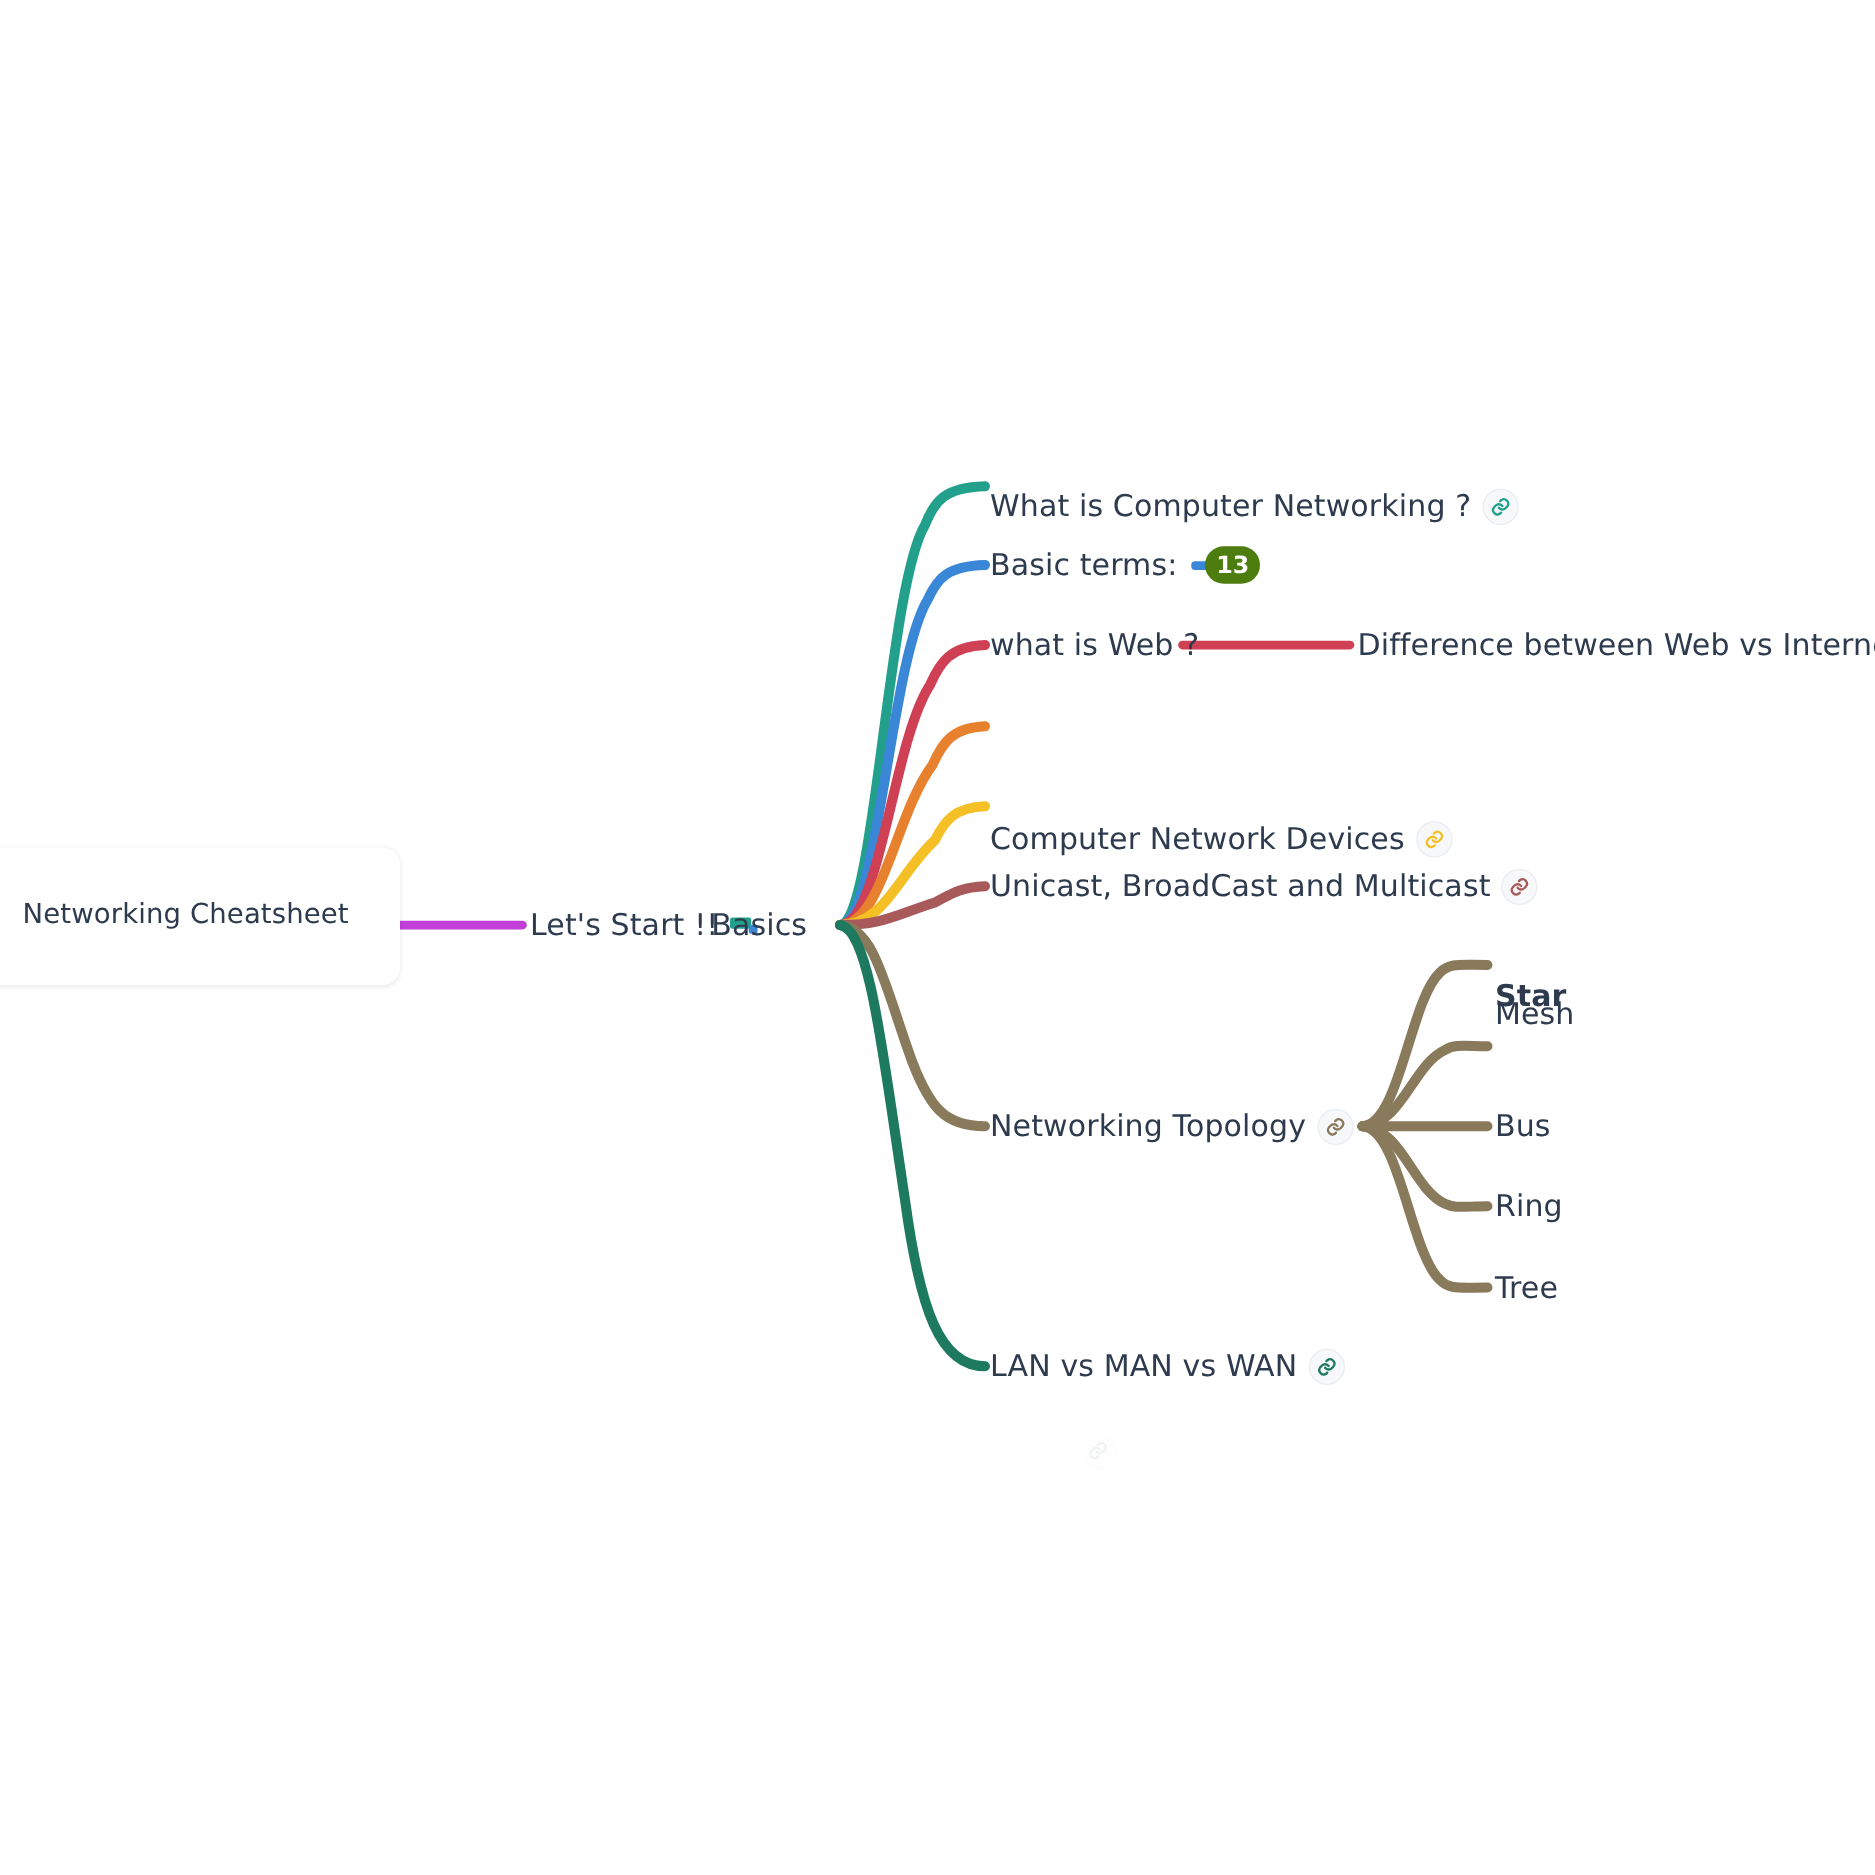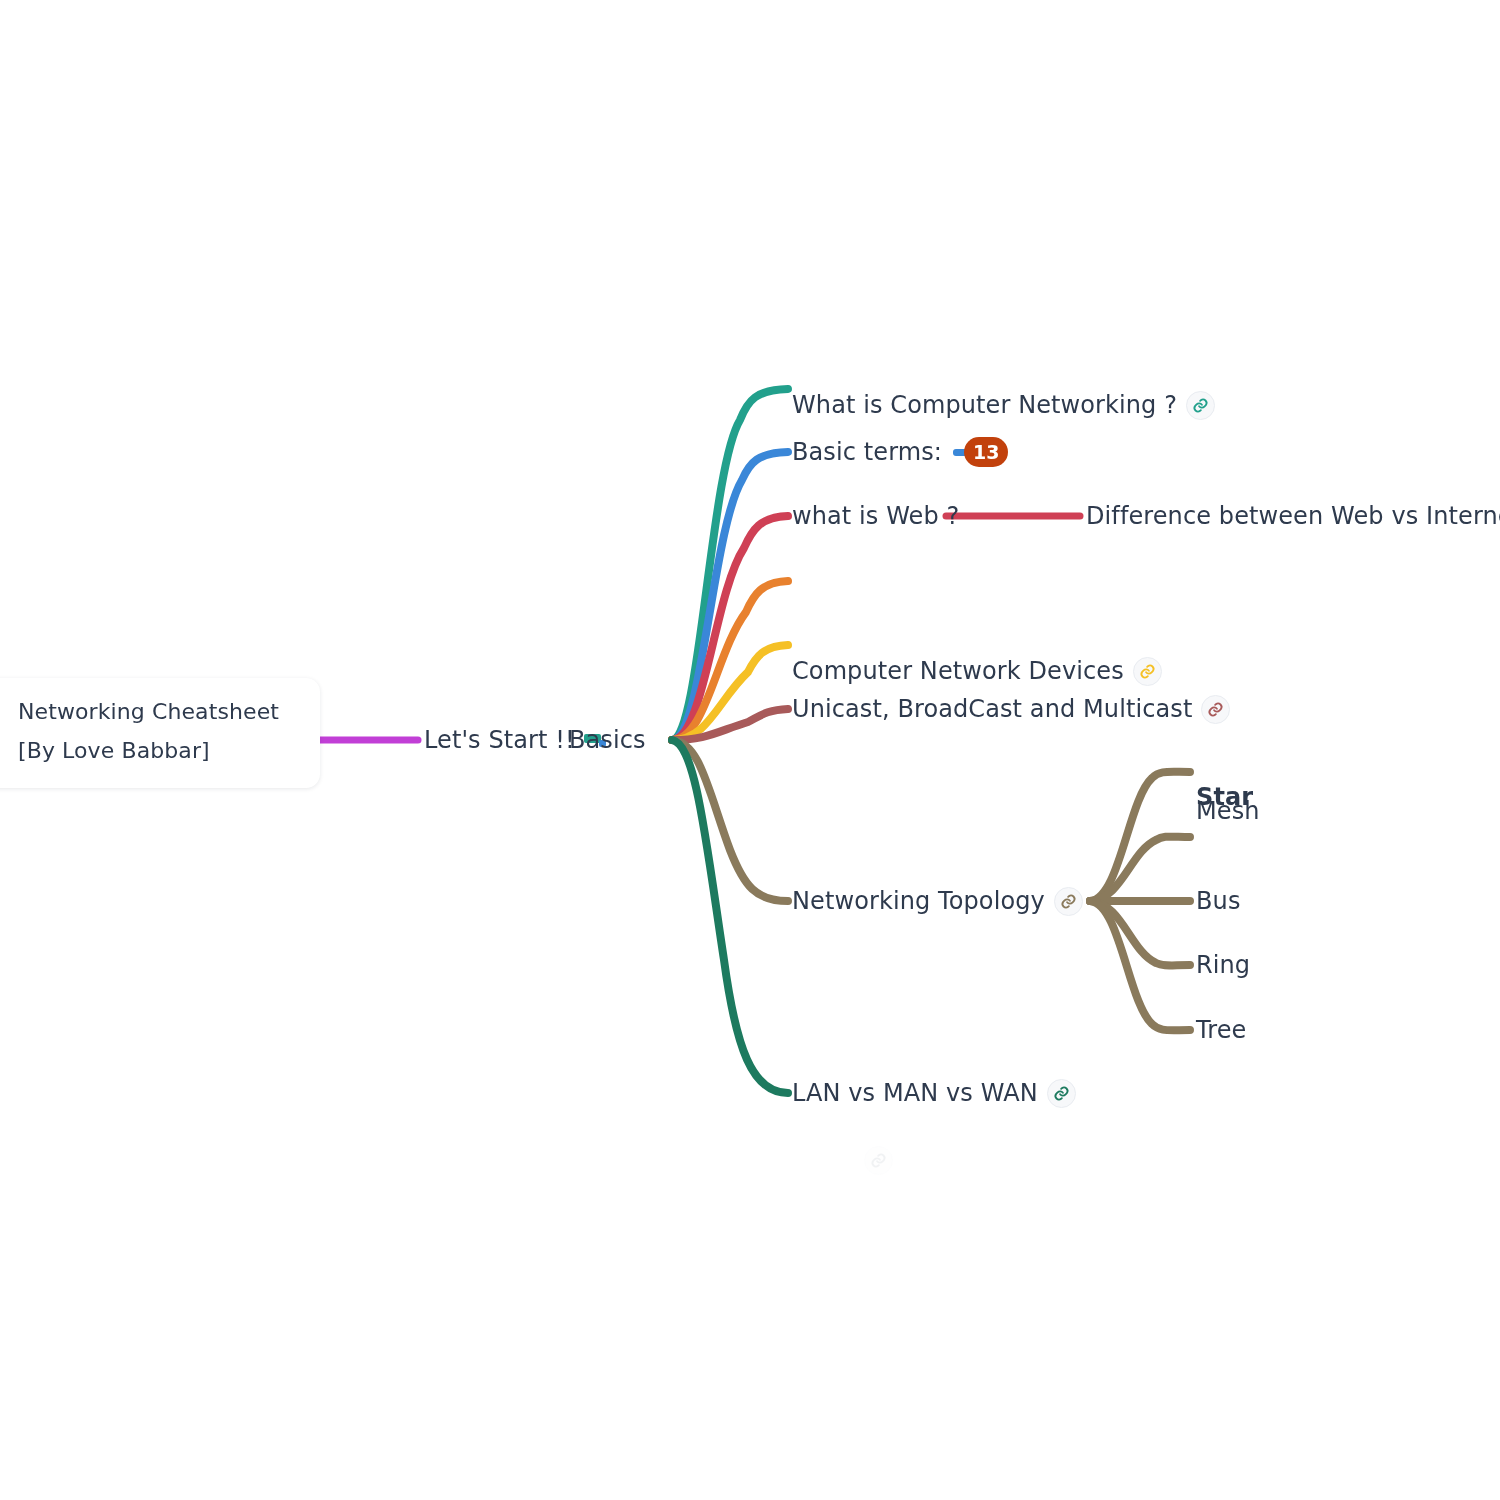--- a/index.html
+++ b/index.html
@@ -101,21 +101,21 @@
     height: 7px;
     background: #3a87d8;
     border-radius: 3px 0 0 3px;
     margin-right: -3px;
   }
   .count-badge {
     min-width: 24px;
     height: 30px;
     padding: 0 9px;
     border-radius: 16px;
-    background: #c2410c;
+    background: #4d7c0f;
     color: #ffffff;
     font-size: 19px;
     font-weight: bold;
     display: inline-flex;
     align-items: center;
     justify-content: center;
     box-sizing: border-box;
   }
 
   
@@ -194,21 +194,20 @@
       <path d="M 1090 901 C 1122 899 1130 852 1156 840 C 1164 835 1172 837 1190 837" stroke="#8a7a5c" stroke-width="8"></path>
       <path d="M 1090 901 L 1190 901" stroke="#8a7a5c" stroke-width="8"></path>
       <path d="M 1090 901 C 1122 903 1130 951 1156 963 C 1164 967 1172 965 1190 965" stroke="#8a7a5c" stroke-width="8"></path>
       <path d="M 1090 901 C 1120 903 1128 1002 1152 1024 C 1160 1032 1168 1030 1190 1030" stroke="#8a7a5c" stroke-width="8"></path>
 
     </g>
   </svg>
 
   <div class="root-node">
     <div class="root-line">Networking Cheatsheet</div>
-    <div class="root-line">[By Love Babbar]</div>
   </div>
 
   <div class="topic" style="left:424px; top:740px;">
     <span class="label">Let's Start !!</span>
     <span class="branch-marker">
       <span class="bar"></span>
         <span class="dot"></span>
     </span>
   </div>
 

